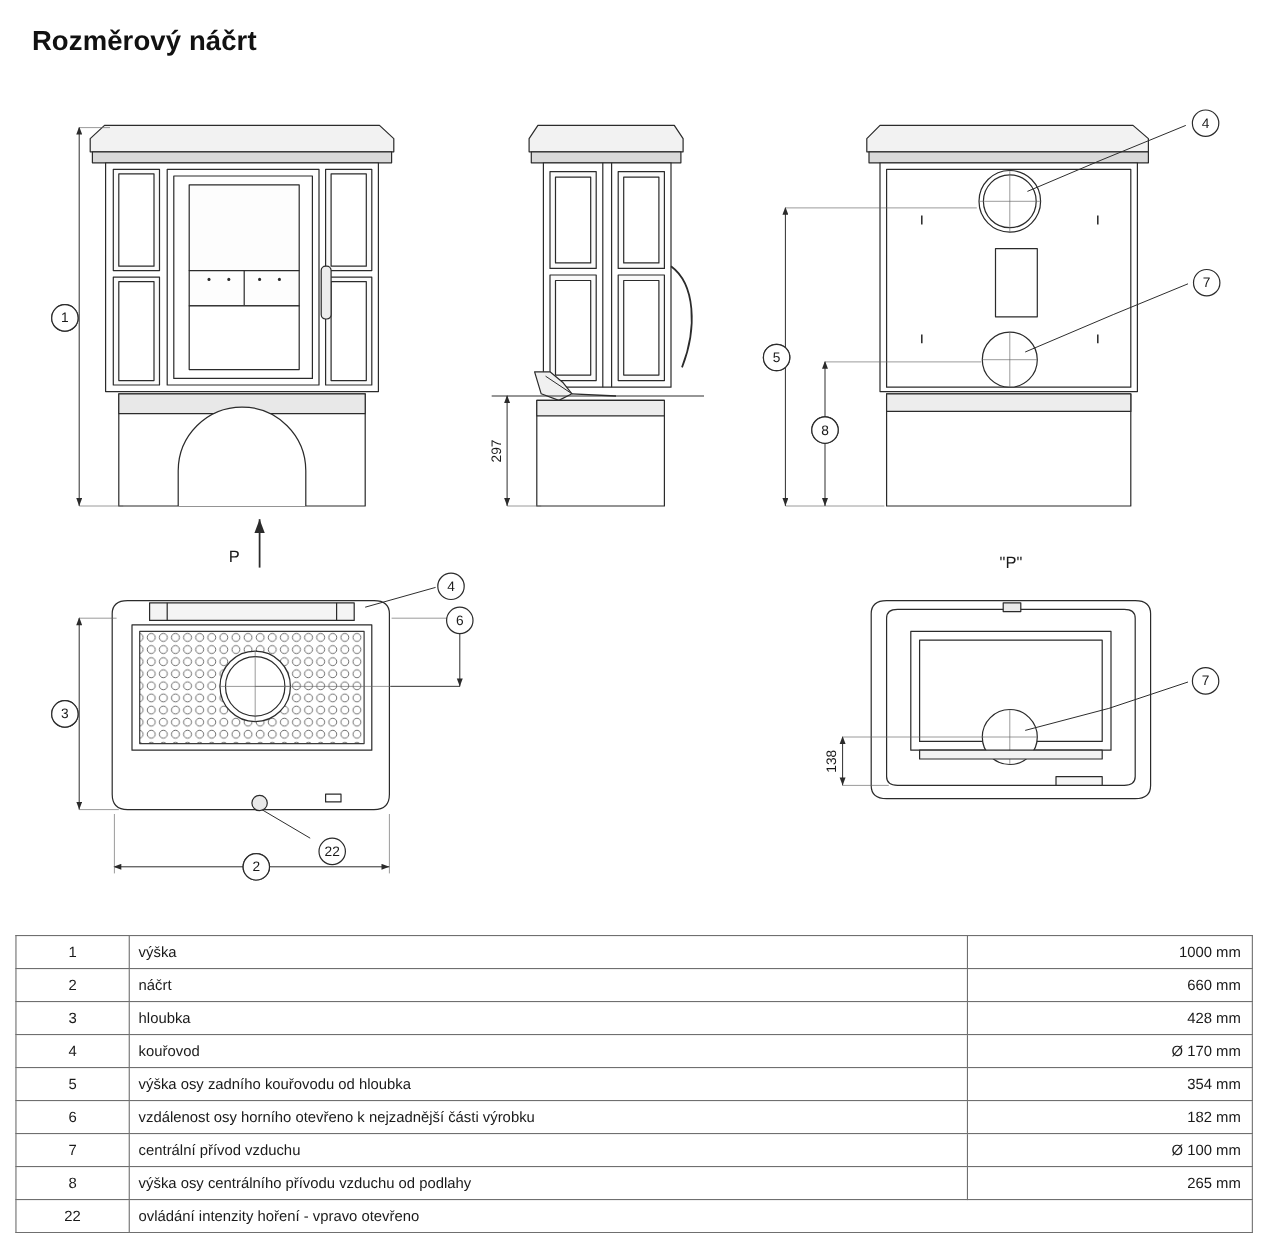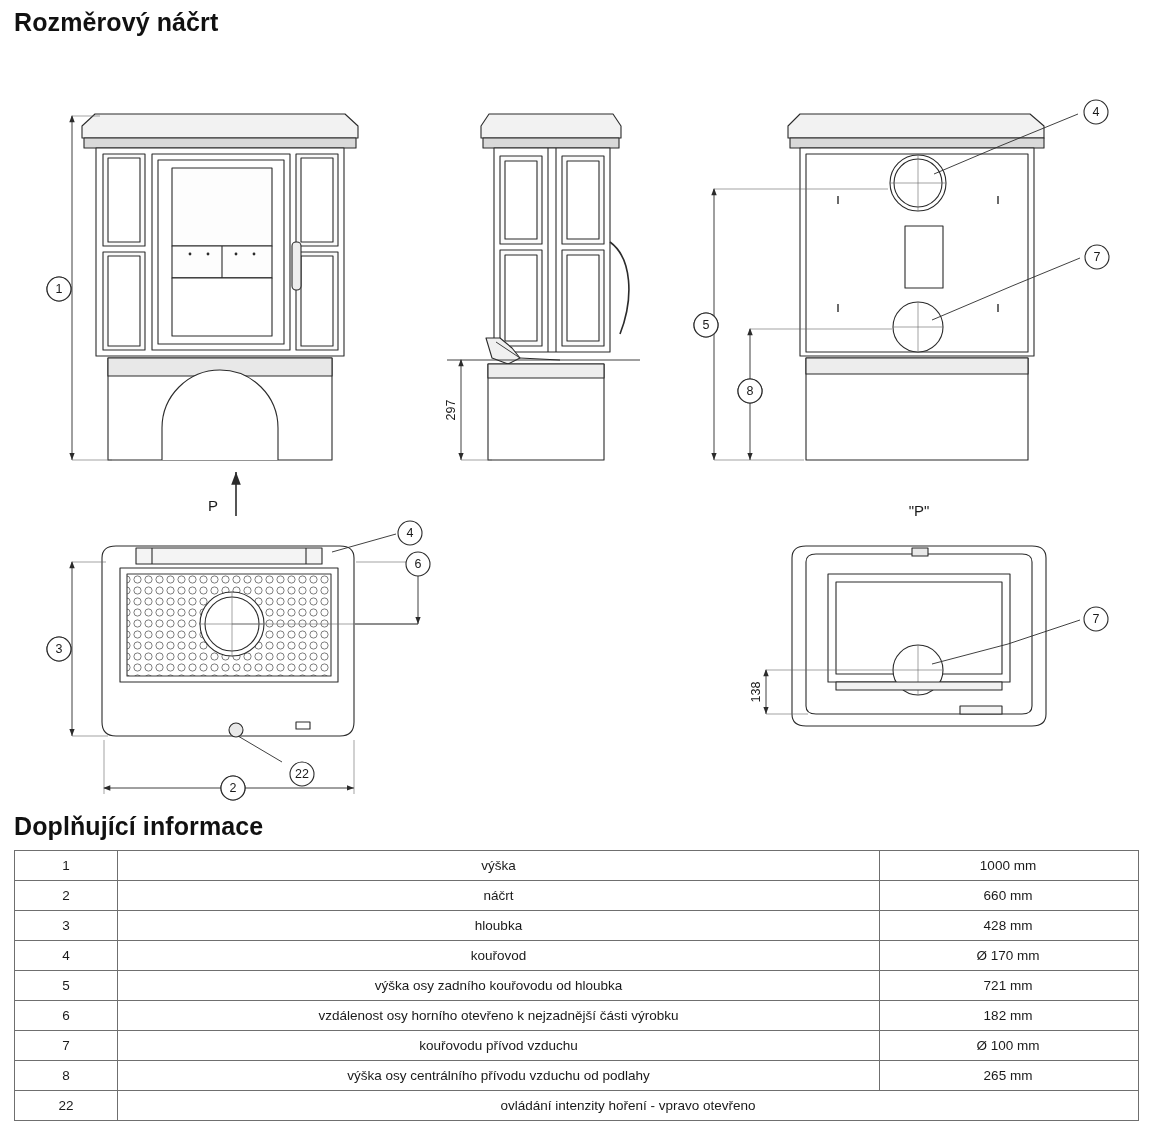--- a/index.html
+++ b/index.html
@@ -16,21 +16,21 @@
     overflow: hidden;
   }
   .page {
     position: relative;
     width: 1153px;
     height: 1121px;
   }
   h1.section-title {
     font-size: 25px;
     font-weight: bold;
-    margin: 0;
+    margin: 15px;
     padding: 0;
     letter-spacing: 0.1px;
     color: #111;
   }
   #title-dimensional {
     position: absolute;
     left: 14px;
     top: 8px;
   }
   #title-additional {
@@ -62,25 +62,25 @@
     border: 1px solid #6f6f6f;
     padding: 5px 8px 6px 8px;
     height: 18px;
     vertical-align: middle;
   }
   .info-table td.num {
     width: 86px;
     text-align: center;
   }
   .info-table td.desc {
-    text-align: center;
+    text-align: left;
   }
   .info-table td.val {
     width: 240px;
-    text-align: center;
+    text-align: right;
     padding-right: 10px;
   }
 </style>
 </head>
 <body>
 
 <div class="page">
 
   <h1 class="section-title" id="title-dimensional">Rozměrový náčrt</h1>
 
@@ -327,21 +327,20 @@
 
         <text x="213" y="465" font-size="15">P</text>
         <text x="919" y="470" font-size="15">"P"</text>
 
         <text x="455" y="364" font-size="12.5" transform="rotate(-90 455 364)">297</text>
         <text x="760" y="646" font-size="12.5" transform="rotate(-90 760 646)">138</text>
       </g>
     </svg>
   </div>
 
-  <h1 class="section-title" id="title-additional">Doplňující informace</h1>
 
   <table class="info-table">
     <tbody>
       <tr>
         <td class="num">1</td>
         <td class="desc">výška</td>
         <td class="val">1000 mm</td>
       </tr>
       <tr>
         <td class="num">2</td>
@@ -354,30 +353,30 @@
         <td class="val">428 mm</td>
       </tr>
       <tr>
         <td class="num">4</td>
         <td class="desc">kouřovod</td>
         <td class="val">Ø 170 mm</td>
       </tr>
       <tr>
         <td class="num">5</td>
         <td class="desc">výška osy zadního kouřovodu od hloubka</td>
-        <td class="val">721 mm</td>
+        <td class="val">354 mm</td>
       </tr>
       <tr>
         <td class="num">6</td>
         <td class="desc">vzdálenost osy horního otevřeno k nejzadnější části výrobku</td>
         <td class="val">182 mm</td>
       </tr>
       <tr>
         <td class="num">7</td>
-        <td class="desc">kouřovodu přívod vzduchu</td>
+        <td class="desc">centrální přívod vzduchu</td>
         <td class="val">Ø 100 mm</td>
       </tr>
       <tr>
         <td class="num">8</td>
         <td class="desc">výška osy centrálního přívodu vzduchu od podlahy</td>
         <td class="val">265 mm</td>
       </tr>
       <tr class="last">
         <td class="num">22</td>
         <td class="desc" colspan="2">ovládání intenzity hoření - vpravo otevřeno</td>

